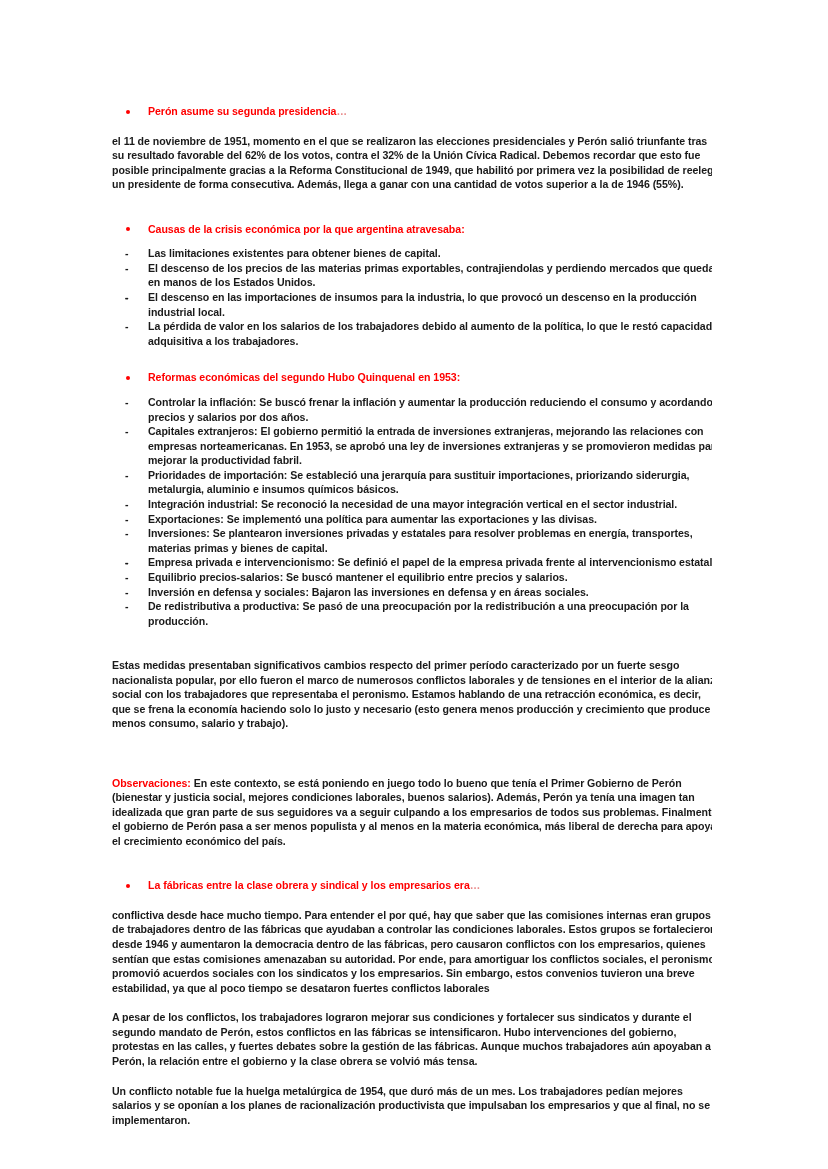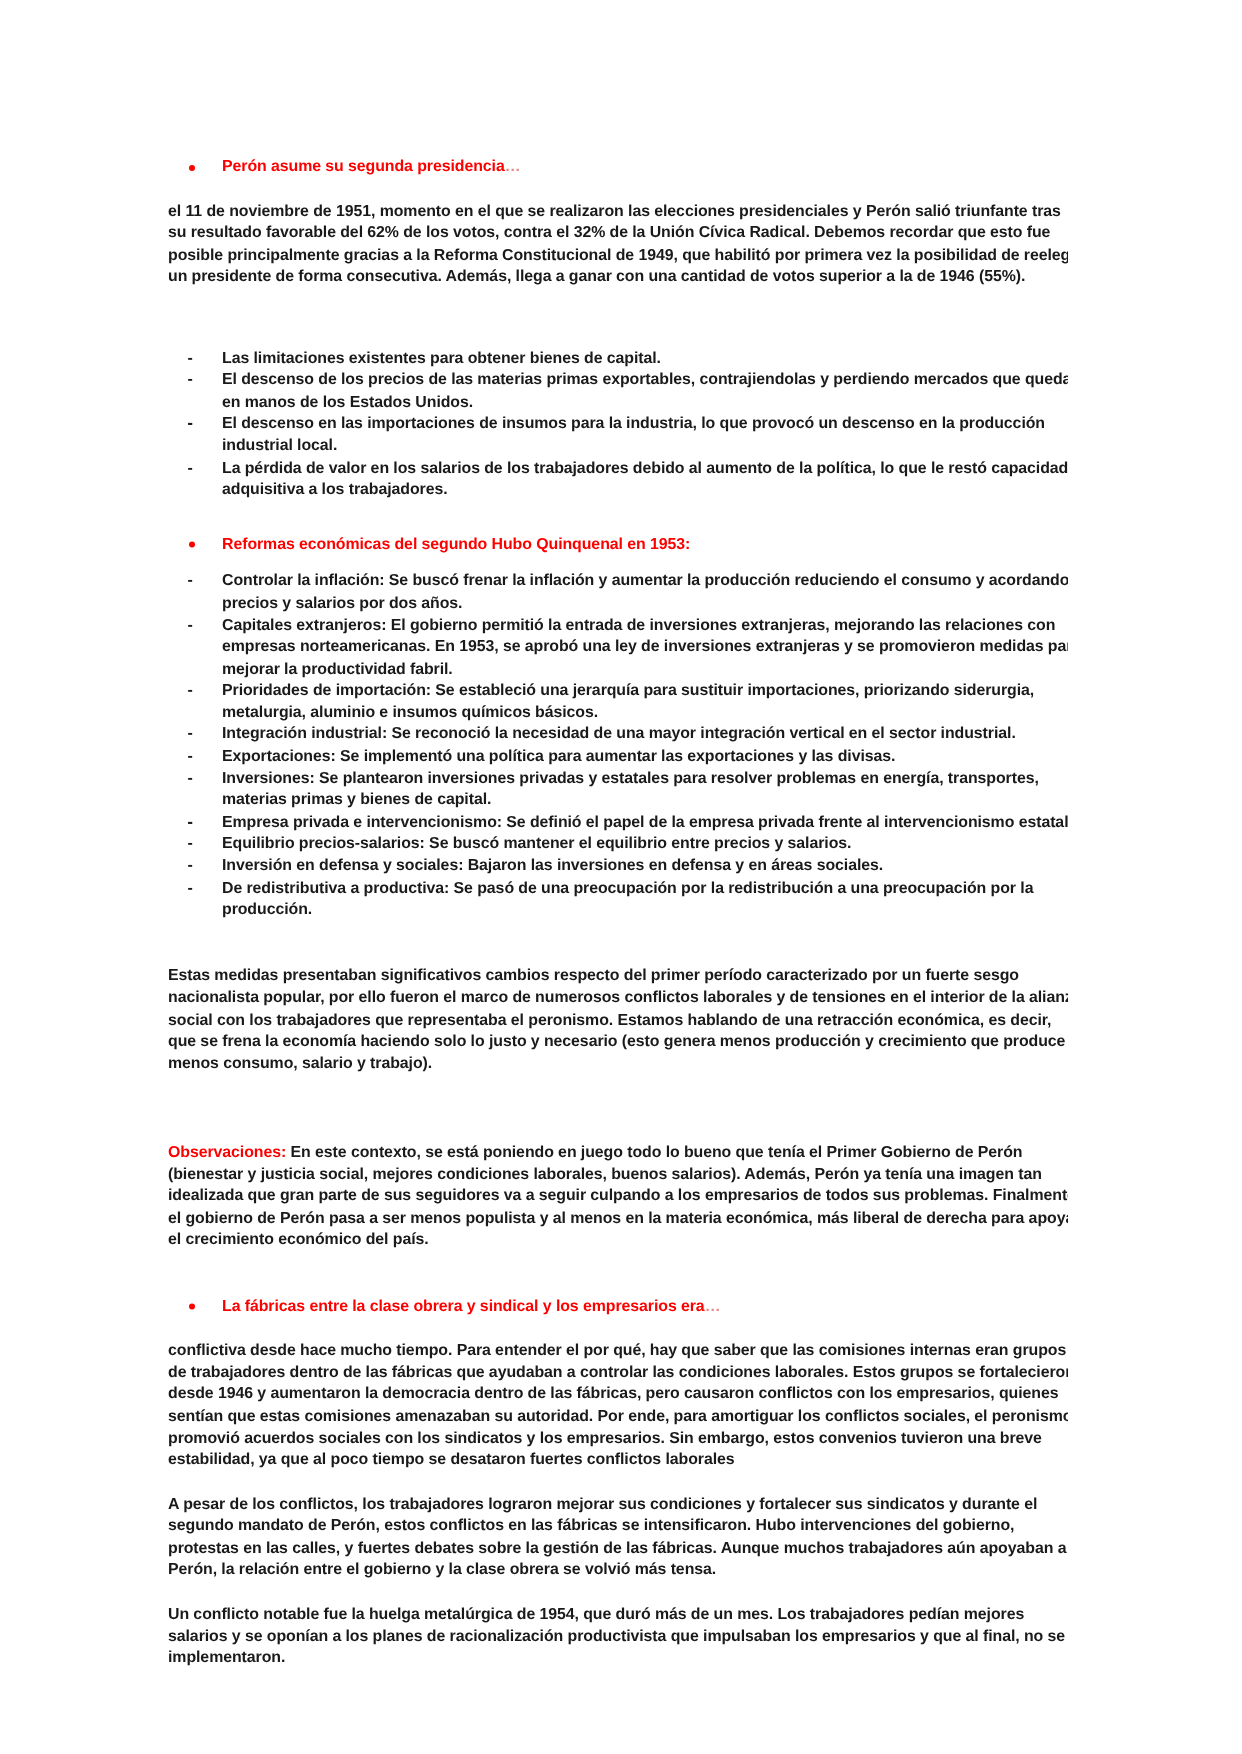--- a/index.html
+++ b/index.html
@@ -103,20 +103,23 @@
 <div class="page">
   <div class="doc-body">
 
     <div class="heading-row">
       <span class="dot"></span><span>Perón asume su segunda presidencia</span><span class="ellipsis">…</span>
     </div>
     <p class="para">el 11 de noviembre de 1951, momento en el que se realizaron las elecciones presidenciales y Perón salió triunfante tras su resultado favorable del 62% de los votos, contra el 32% de la Unión Cívica Radical. Debemos recordar que esto fue posible principalmente gracias a la Reforma Constitucional de 1949, que habilitó por primera vez la posibilidad de reelegir un presidente de forma consecutiva. Además, llega a ganar con una cantidad de votos superior a la de 1946 (55%).</p>
 
     <div class="spacer-md"></div>
 
+    <div class="heading-row">
+      <span class="dot"></span><span>Causas de la crisis económica por la que argentina atravesaba:</span>
+    </div>
     <div class="spacer-sm"></div>
     <ul class="dash-list">
       <li class="dash-item"><span class="dash">-</span><span>Las limitaciones existentes para obtener bienes de capital.</span></li>
       <li class="dash-item"><span class="dash">-</span><span>El descenso de los precios de las materias primas exportables, contrajiendolas y perdiendo mercados que quedaron en manos de los Estados Unidos.</span></li>
       <li class="dash-item"><span class="dash">-</span></li>
       <li class="dash-item"><span class="dash">-</span><span>El descenso en las importaciones de insumos para la industria, lo que provocó un descenso en la producción industrial local.</span></li>
       <li class="dash-item"><span class="dash">-</span><span>La pérdida de valor en los salarios de los trabajadores debido al aumento de la política, lo que le restó capacidad adquisitiva a los trabajadores.</span></li>
     </ul>
 
     <div class="spacer-lg"></div>

